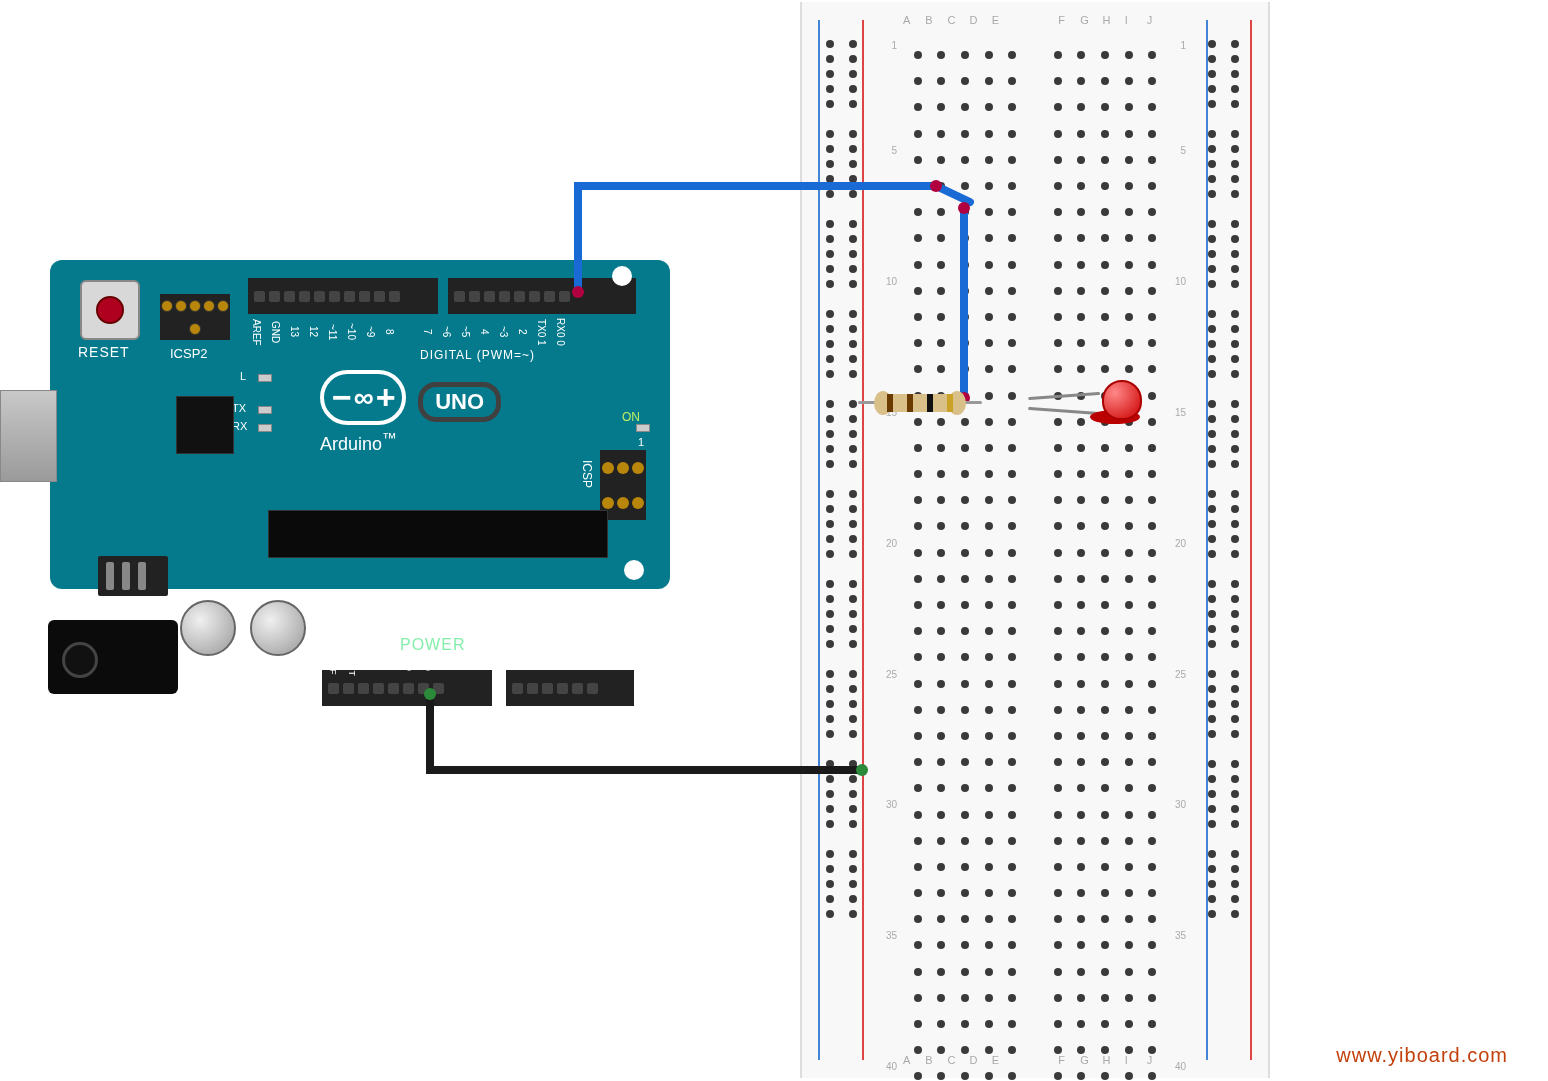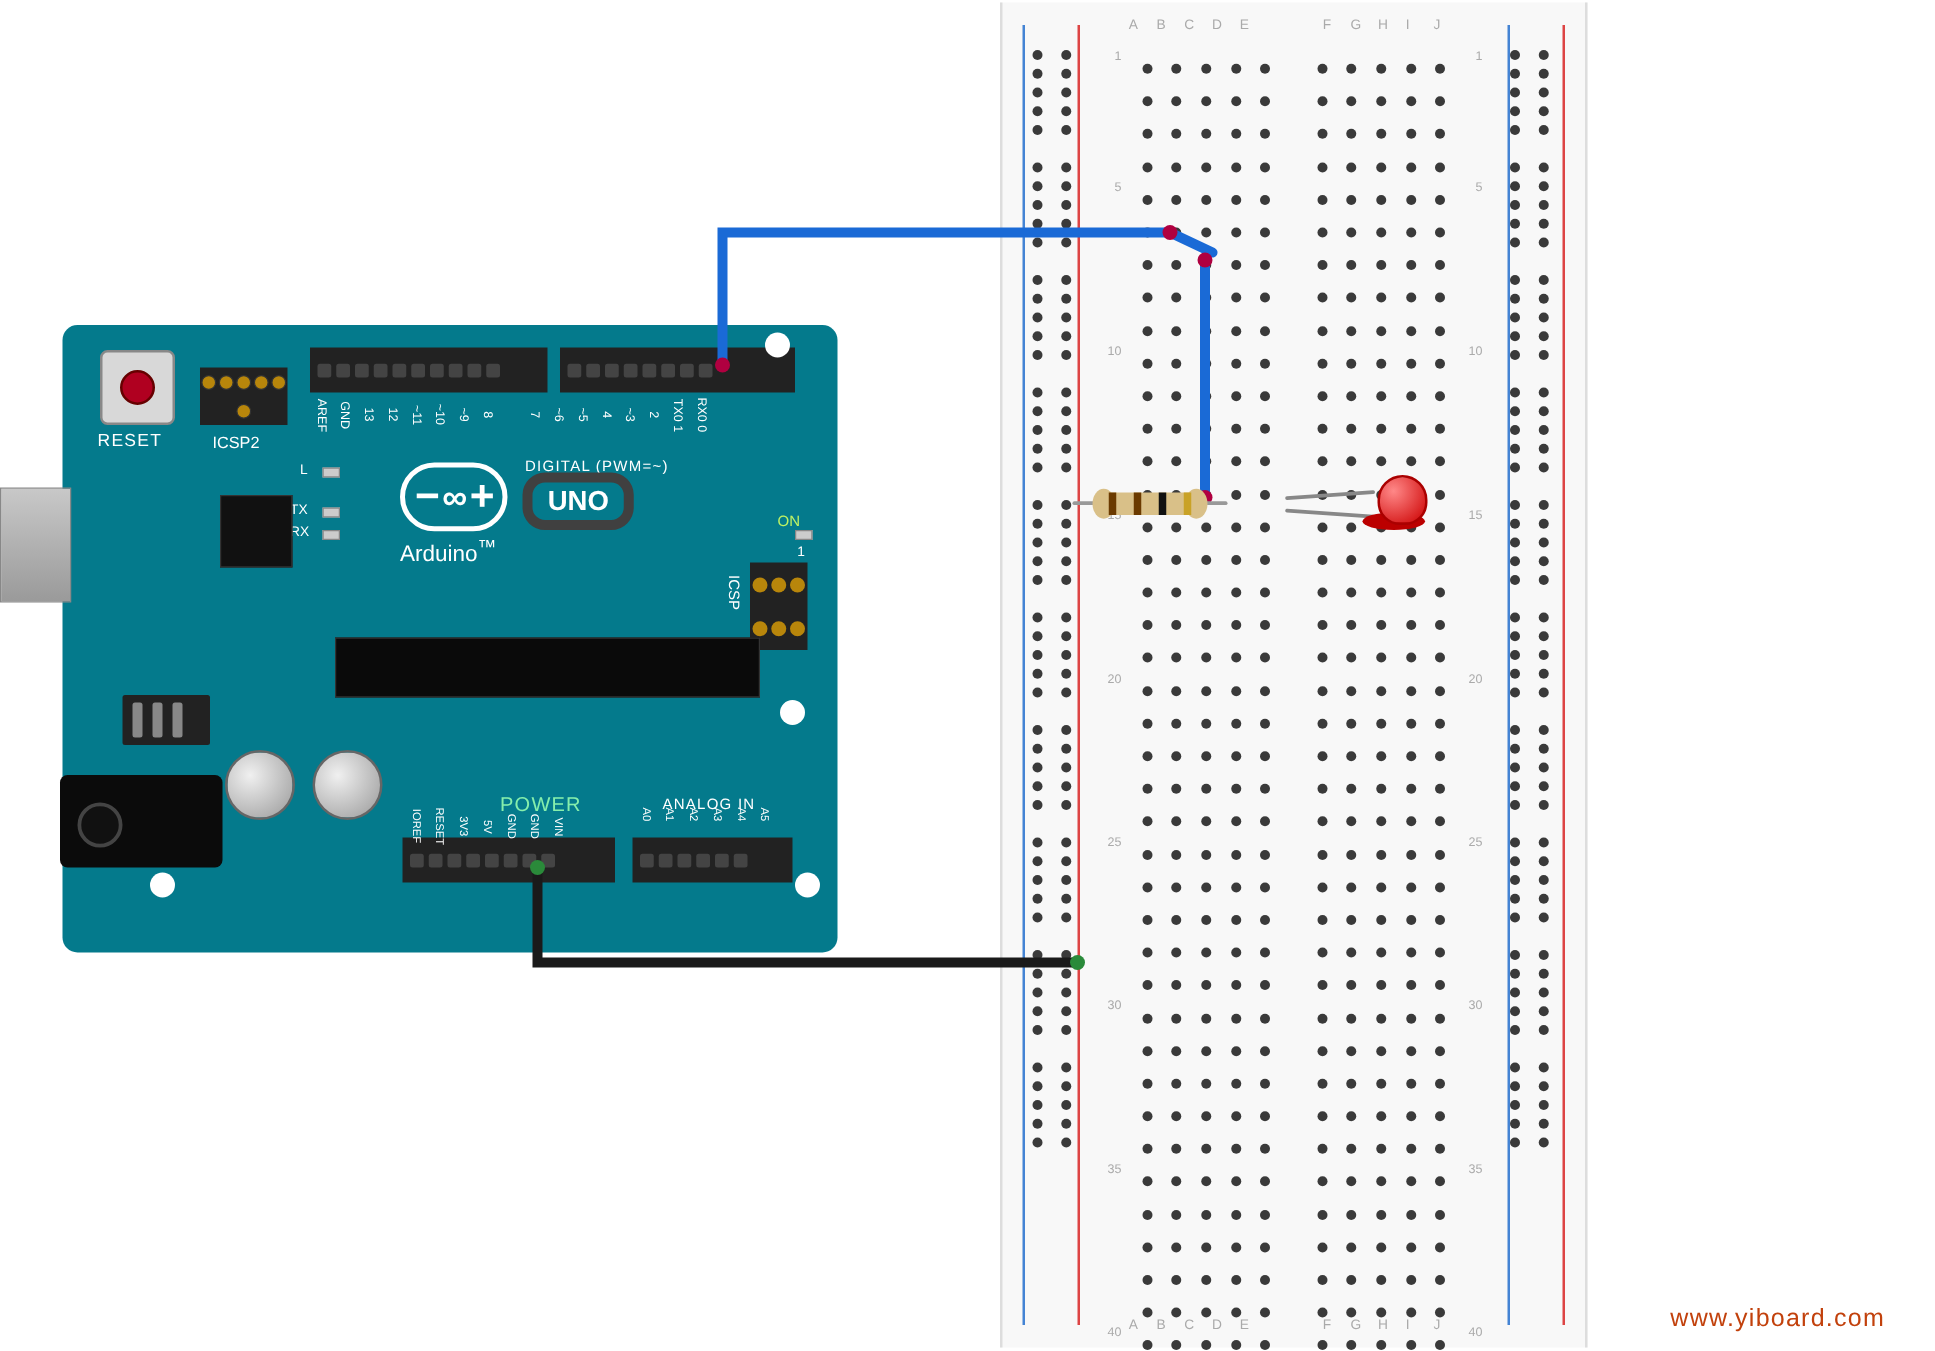--- a/index.html
+++ b/index.html
@@ -4,21 +4,21 @@
 <style>
   * { margin: 0; padding: 0; box-sizing: border-box; }
   body { width: 1548px; height: 1081px; background: #fff; position: relative; font-family: Arial, sans-serif; }
   
   
   .arduino {
     position: absolute;
     left: 50px;
     top: 260px;
     width: 620px;
-    height: 502px;
+    height: 329px;
     background: #047a8c;
     border-radius: 12px;
   }
   .arduino::before {
     content: '';
     position: absolute;
     left: -50px;
     top: 130px;
     width: 55px;
     height: 90px;
@@ -73,21 +73,21 @@
     background: #222;
     display: flex;
     align-items: center;
     padding: 0 6px;
     gap: 4px;
   }
   .header-top.left { left: 198px; width: 190px; }
   .header-top.right { left: 398px; width: 188px; }
   .header-top span { width: 11px; height: 11px; background: #444; border-radius: 2px; }
   
-  .digital-label { position: absolute; left: 370px; top: 88px; font-size: 12px; color: #fff; letter-spacing: 1px; margin-top: 18px; }
+  .digital-label { position: absolute; left: 370px; top: 88px; font-size: 12px; color: #fff; letter-spacing: 1px; }
   
   
   .pin-labels-top {
     position: absolute;
     top: 58px;
     left: 200px;
     display: flex;
     gap: 7px;
   }
   .pin-labels-top span {
@@ -126,21 +126,21 @@
   }
   .infinity {
     display: inline-flex;
     border: 4px solid #fff;
     border-radius: 30px;
     padding: 4px 8px;
   }
   .infinity-loop { font-size: 34px; font-weight: bold; letter-spacing: -2px; display: flex; align-items: center; gap: 4px; }
   .uno-box {
     display: inline-block;
-    border: 8px solid #404040;
+    border: 5px solid #404040;
     border-radius: 18px;
     padding: 2px 12px;
     font-size: 22px;
     font-weight: bold;
     margin-left: 8px;
   }
   .arduino-text { font-size: 18px; margin-top: 4px; }
   
   .on-label { position: absolute; right: 30px; top: 150px; font-size: 12px; color: #bef264; }
   

